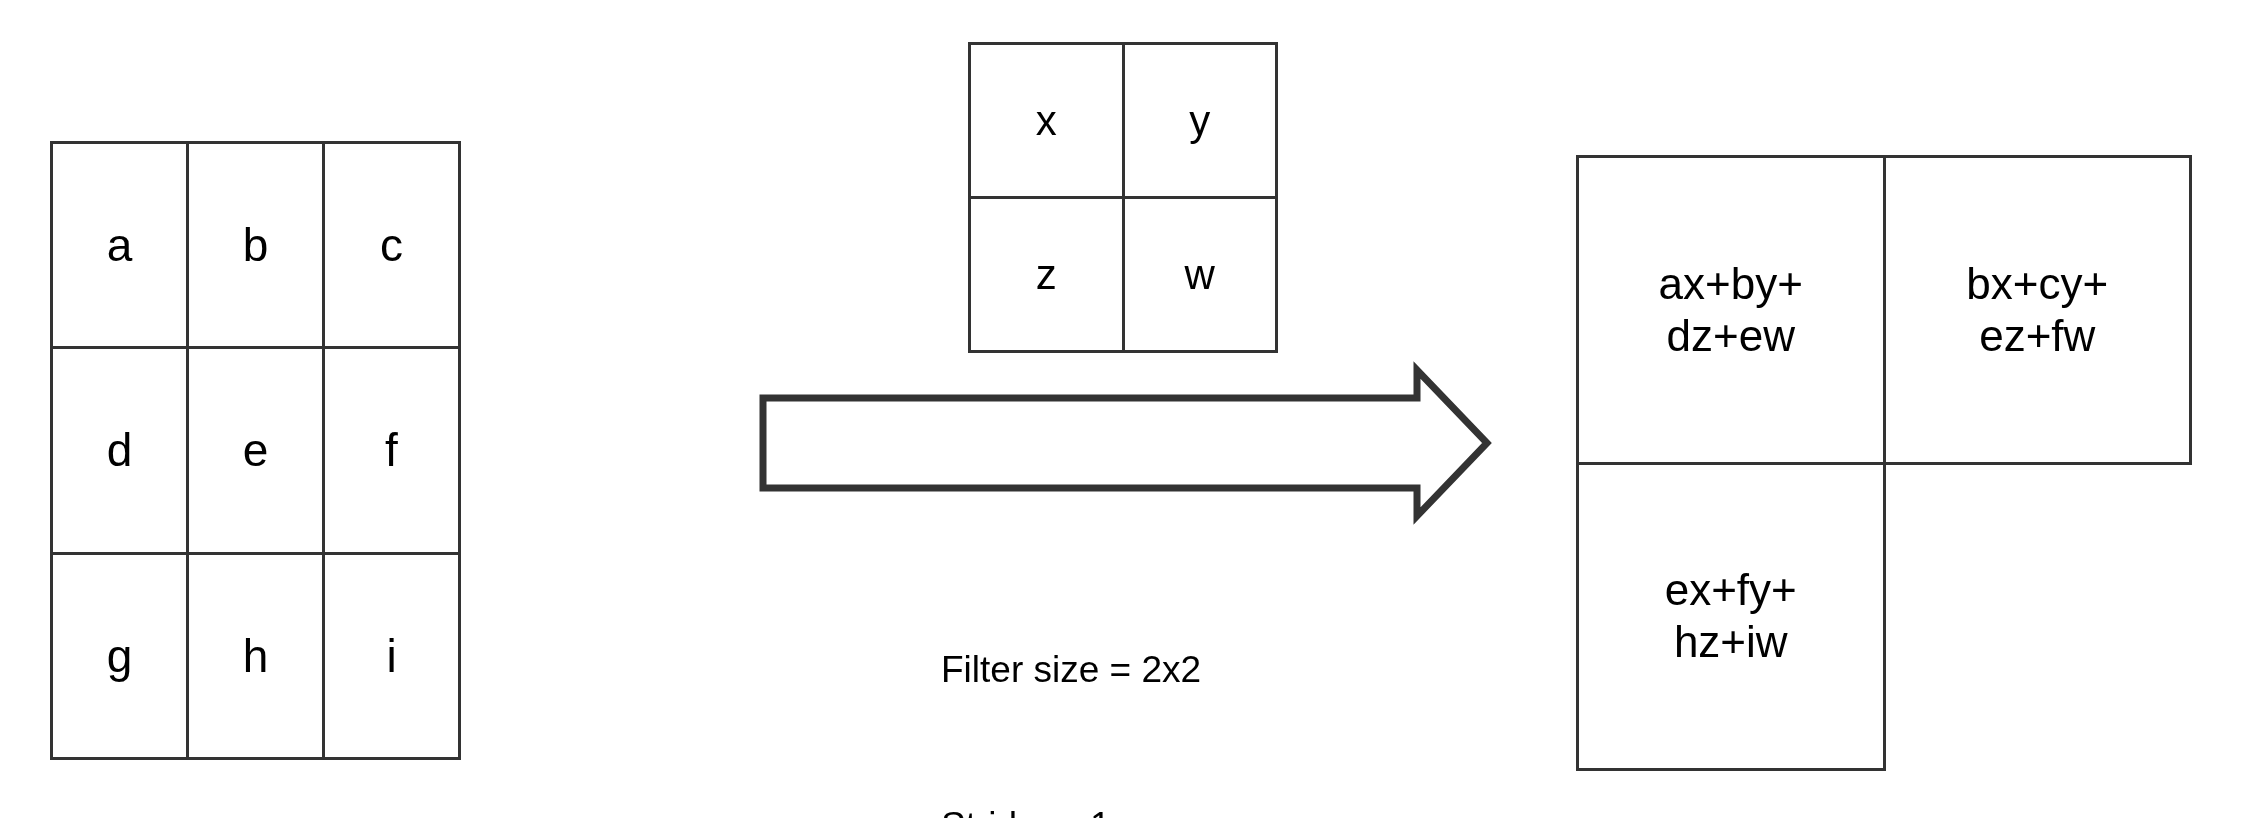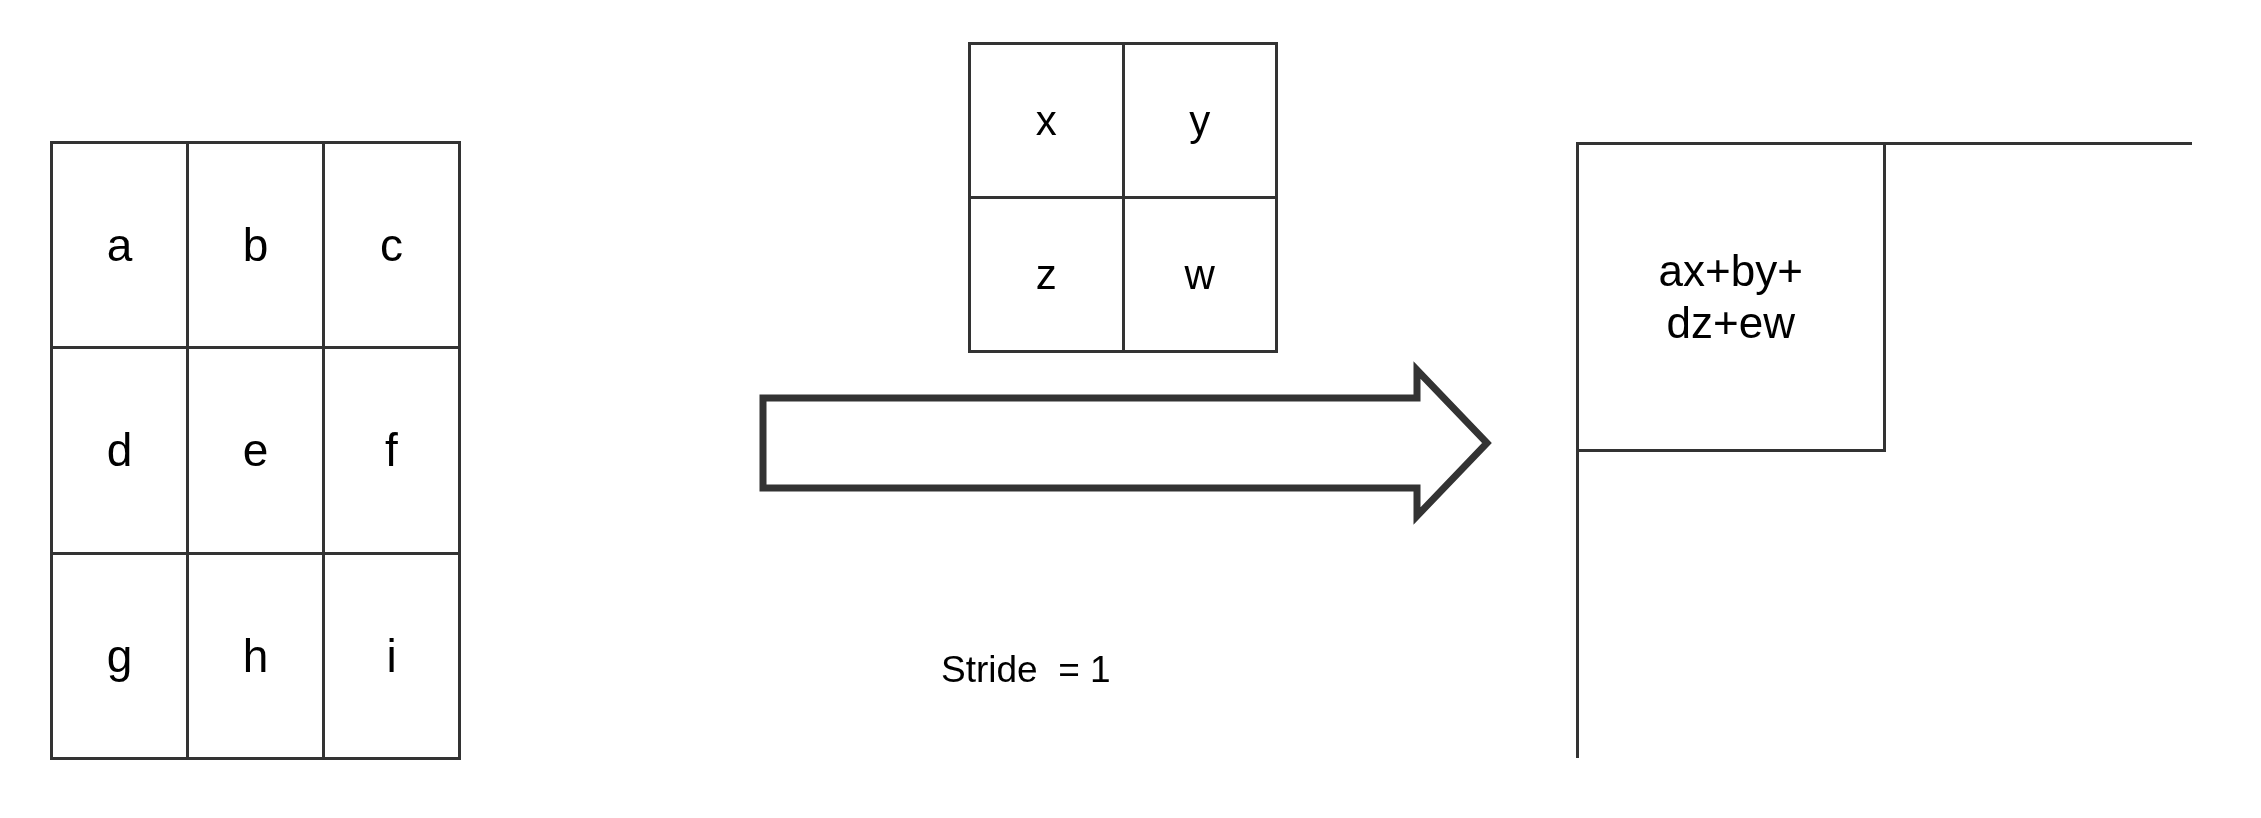--- a/index.html
+++ b/index.html
@@ -58,21 +58,21 @@
     width: 310px;
     height: 311px;
     grid-template-columns: repeat(2, 1fr);
     grid-template-rows: repeat(2, 1fr);
   }
   #filter-matrix .cell { font-size: 42px; }
 
   
   #output-matrix {
     left: 1576px;
-    top: 142px;
+    top: 155px;
     width: 616px;
     height: 616px;
     grid-template-columns: repeat(2, 1fr);
     grid-template-rows: repeat(2, 1fr);
   }
   #output-matrix .cell { font-size: 44px; }
 
   
   #flow-arrow {
     position: absolute;
@@ -118,22 +118,27 @@
     <div class="cell">w</div>
   </div>
 
   <div id="flow-arrow">
     <svg viewBox="0 0 740 170" preserveAspectRatio="none" aria-hidden="true">
       <polygon points="8,40 662,40 662,12 732,85 662,158 662,130 8,130" fill="#ffffff" stroke="#333333" stroke-width="7" stroke-linejoin="miter"></polygon>
     </svg>
   </div>
 
   <div id="params">
+    <span class="param-line">Filter size = 2x2</span>
     <span class="param-line">Stride  = 1</span>
     
   </div>
 
   <div class="matrix" id="output-matrix">
     <div class="cell">ax+by+
 dz+ew</div>
+    <div class="cell">bx+cy+
+ez+fw</div>
+    <div class="cell">ex+fy+
+hz+iw</div>
   </div>
 
 </div>
 
 </body></html>

